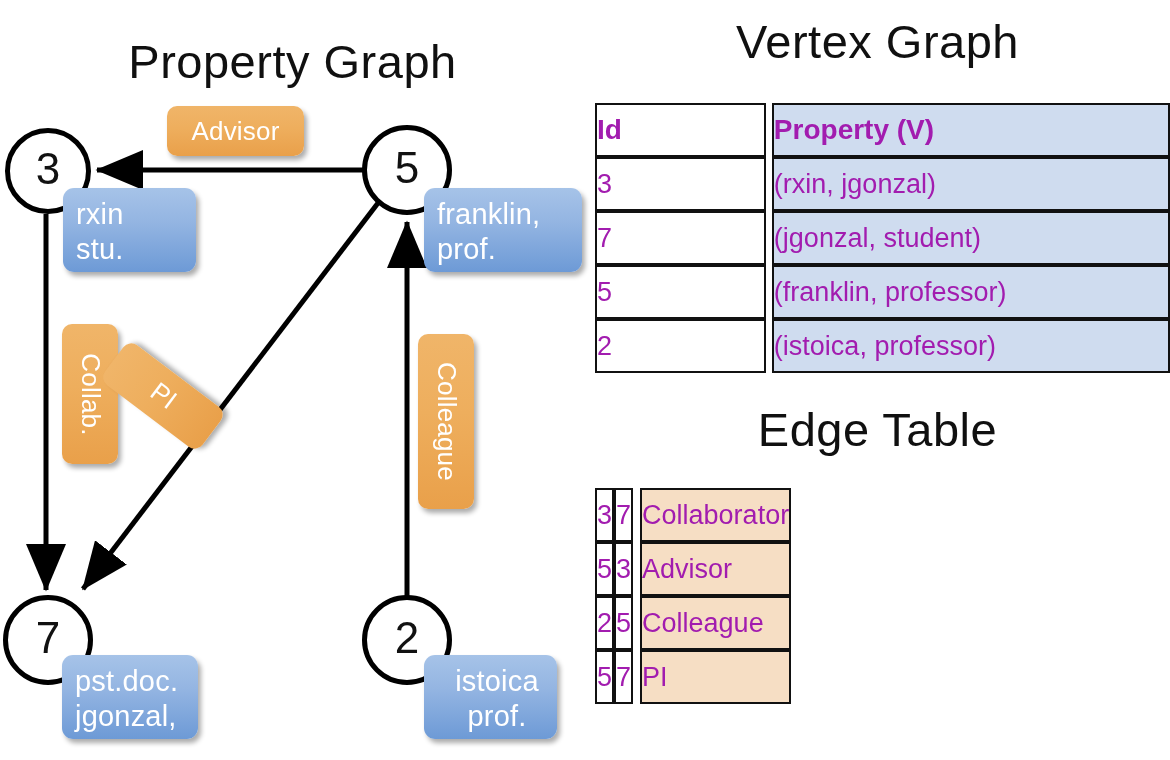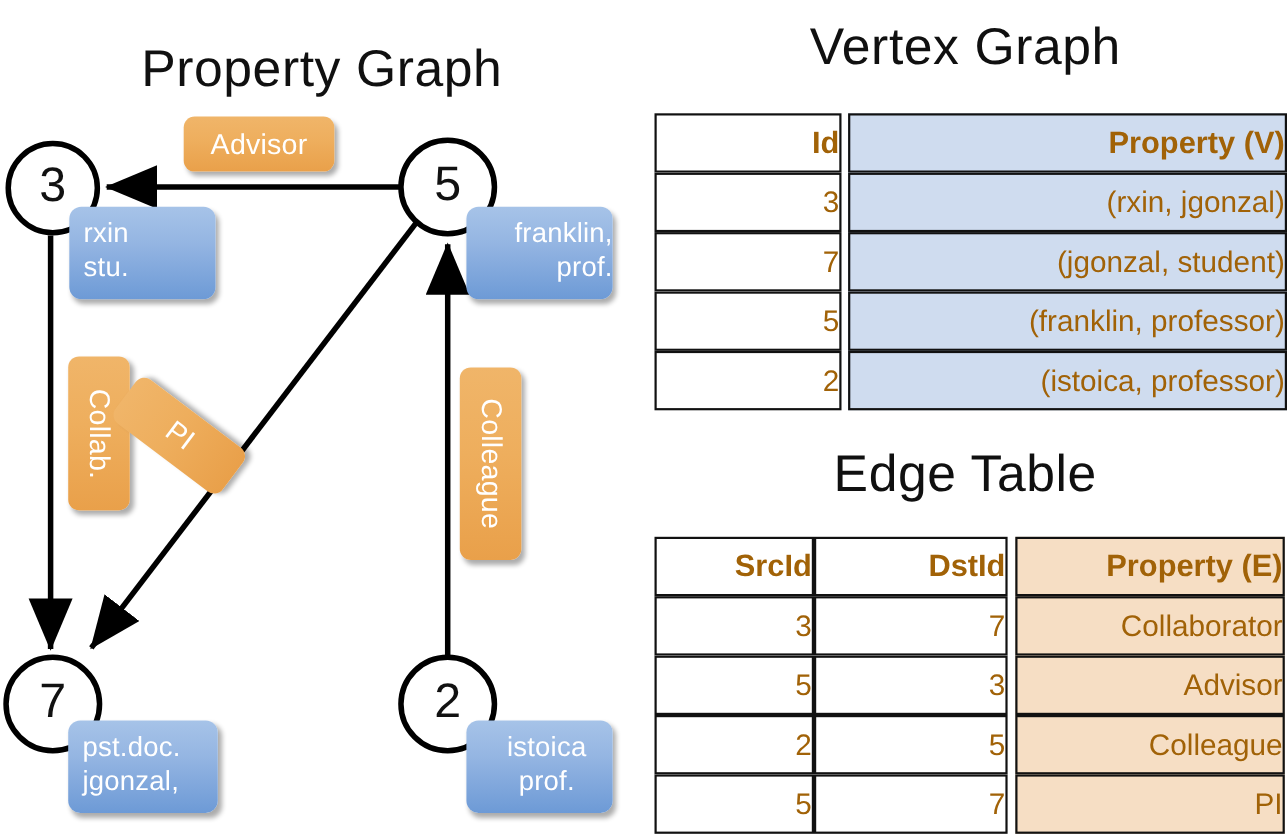--- a/index.html
+++ b/index.html
@@ -47,21 +47,21 @@
 
   
   .vbox{
     position:absolute;
     border-radius:11px;
     background:linear-gradient(to bottom,#a6c3e8 0%,#94b5e2 40%,#6d9ad6 100%);
     box-shadow:3px 4px 5px rgba(0,0,0,.33);
     color:#ffffff;
     font-family:"Liberation Sans",sans-serif;
     font-weight:400;
-    font-size:25px;
+    font-size:29px;
     line-height:1.22;
     padding:9px 0 0 13px;
     box-sizing:border-box;
     letter-spacing:.2px;
   }
 
   
   .ebox{
     position:absolute;
     border-radius:10px;
@@ -84,25 +84,25 @@
   .ebox.tilt span{display:block;transform:rotate(90deg);white-space:nowrap;}
 
   
   .tbl{
     position:absolute;
     border-collapse:separate;
     border-spacing:0;
   }
   .tbl td{
     border:2px solid #111;
-    text-align:right;
+    text-align:left;
     font-family:"Liberation Sans",sans-serif;
     font-weight:300;
     font-size:27px;
-    color:#a16207;
+    color:#a21caf;
     padding:0;
     height:54px;
     box-sizing:border-box;
     background:#ffffff;
   }
   .tbl td.hdr{font-weight:700;font-size:28px;}
   .tbl td.gapcol{border:none;width:7px;background:transparent;height:54px;}
   .tbl td.blue{background:#cfdcef;}
   .tbl td.peach{background:#f6dec4;}
 
@@ -161,41 +161,41 @@
   </div>
   <div class="node" id="node-2" style="left:362px;top:595px;width:90px;height:90px;">
     <span>2</span>
   </div>
 
   <div class="vbox" id="vbox-3" style="left:63px;top:188px;width:133px;height:84px;">
     <div>rxin</div>
     <div>stu.</div>
   </div>
 
-  <div class="vbox" id="vbox-5" style="left:424px;top:188px;width:133px;height:84px;text-align:right;">
+  <div class="vbox" id="vbox-5" style="left:424px;top:188px;width:158px;height:84px;">
     <div>franklin,</div>
     <div>prof.</div>
   </div>
 
   <div class="vbox" id="vbox-7" style="left:62px;top:655px;width:136px;height:84px;">
     <div>pst.doc.</div>
     <div>jgonzal,</div>
   </div>
 
   <div class="vbox" id="vbox-2" style="left:424px;top:655px;width:133px;height:84px;text-align:center;">
     <div>istoica</div>
     <div>prof.</div>
   </div>
 
   <table class="tbl" id="vertex-table">
     <tbody>
       <tr>
         <td class="hdr" style="width:185px;">Id</td>
         <td class="gapcol"></td>
-        <td class="hdr blue" style="width:426px;padding-left:20px;">Property (V)</td>
+        <td class="hdr blue" style="width:426px;">Property (V)</td>
       </tr>
       <tr>
         <td>3</td>
         <td class="gapcol"></td>
         <td class="blue">(rxin, jgonzal)</td>
       </tr>
       <tr>
         <td>7</td>
         <td class="gapcol"></td>
         <td class="blue">(jgonzal, student)</td>
@@ -209,26 +209,20 @@
         <td>2</td>
         <td class="gapcol"></td>
         <td class="blue">(istoica, professor)</td>
       </tr>
     </tbody>
   </table>
 
   <table class="tbl" id="edge-table">
     <tbody>
       <tr>
-        <td class="hdr" style="width:145px;">SrcId</td>
-        <td class="hdr" style="width:176px;">DstId</td>
-        <td class="gapcol"></td>
-        <td class="hdr peach" style="width:245px;">Property (E)</td>
-      </tr>
-      <tr>
         <td>3</td>
         <td>7</td>
         <td class="gapcol"></td>
         <td class="peach">Collaborator</td>
       </tr>
       <tr>
         <td>5</td>
         <td>3</td>
         <td class="gapcol"></td>
         <td class="peach">Advisor</td>

